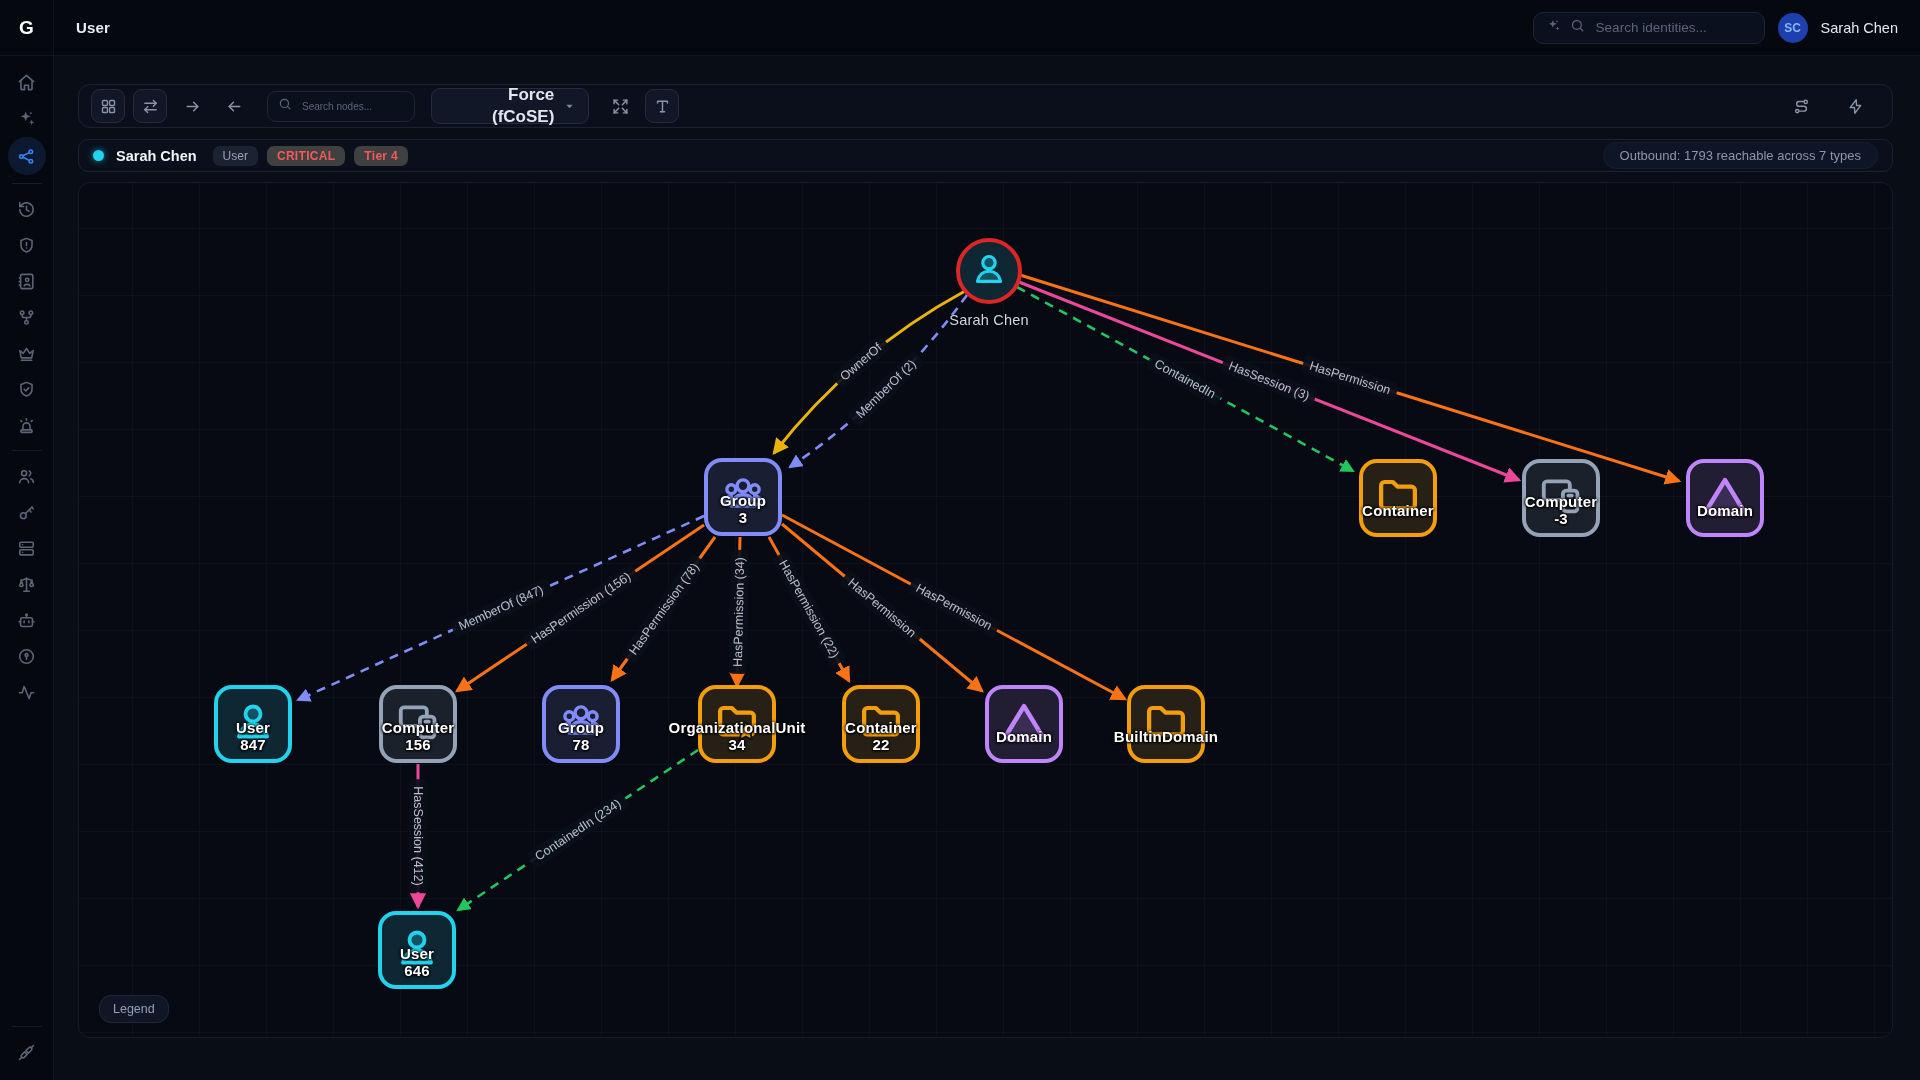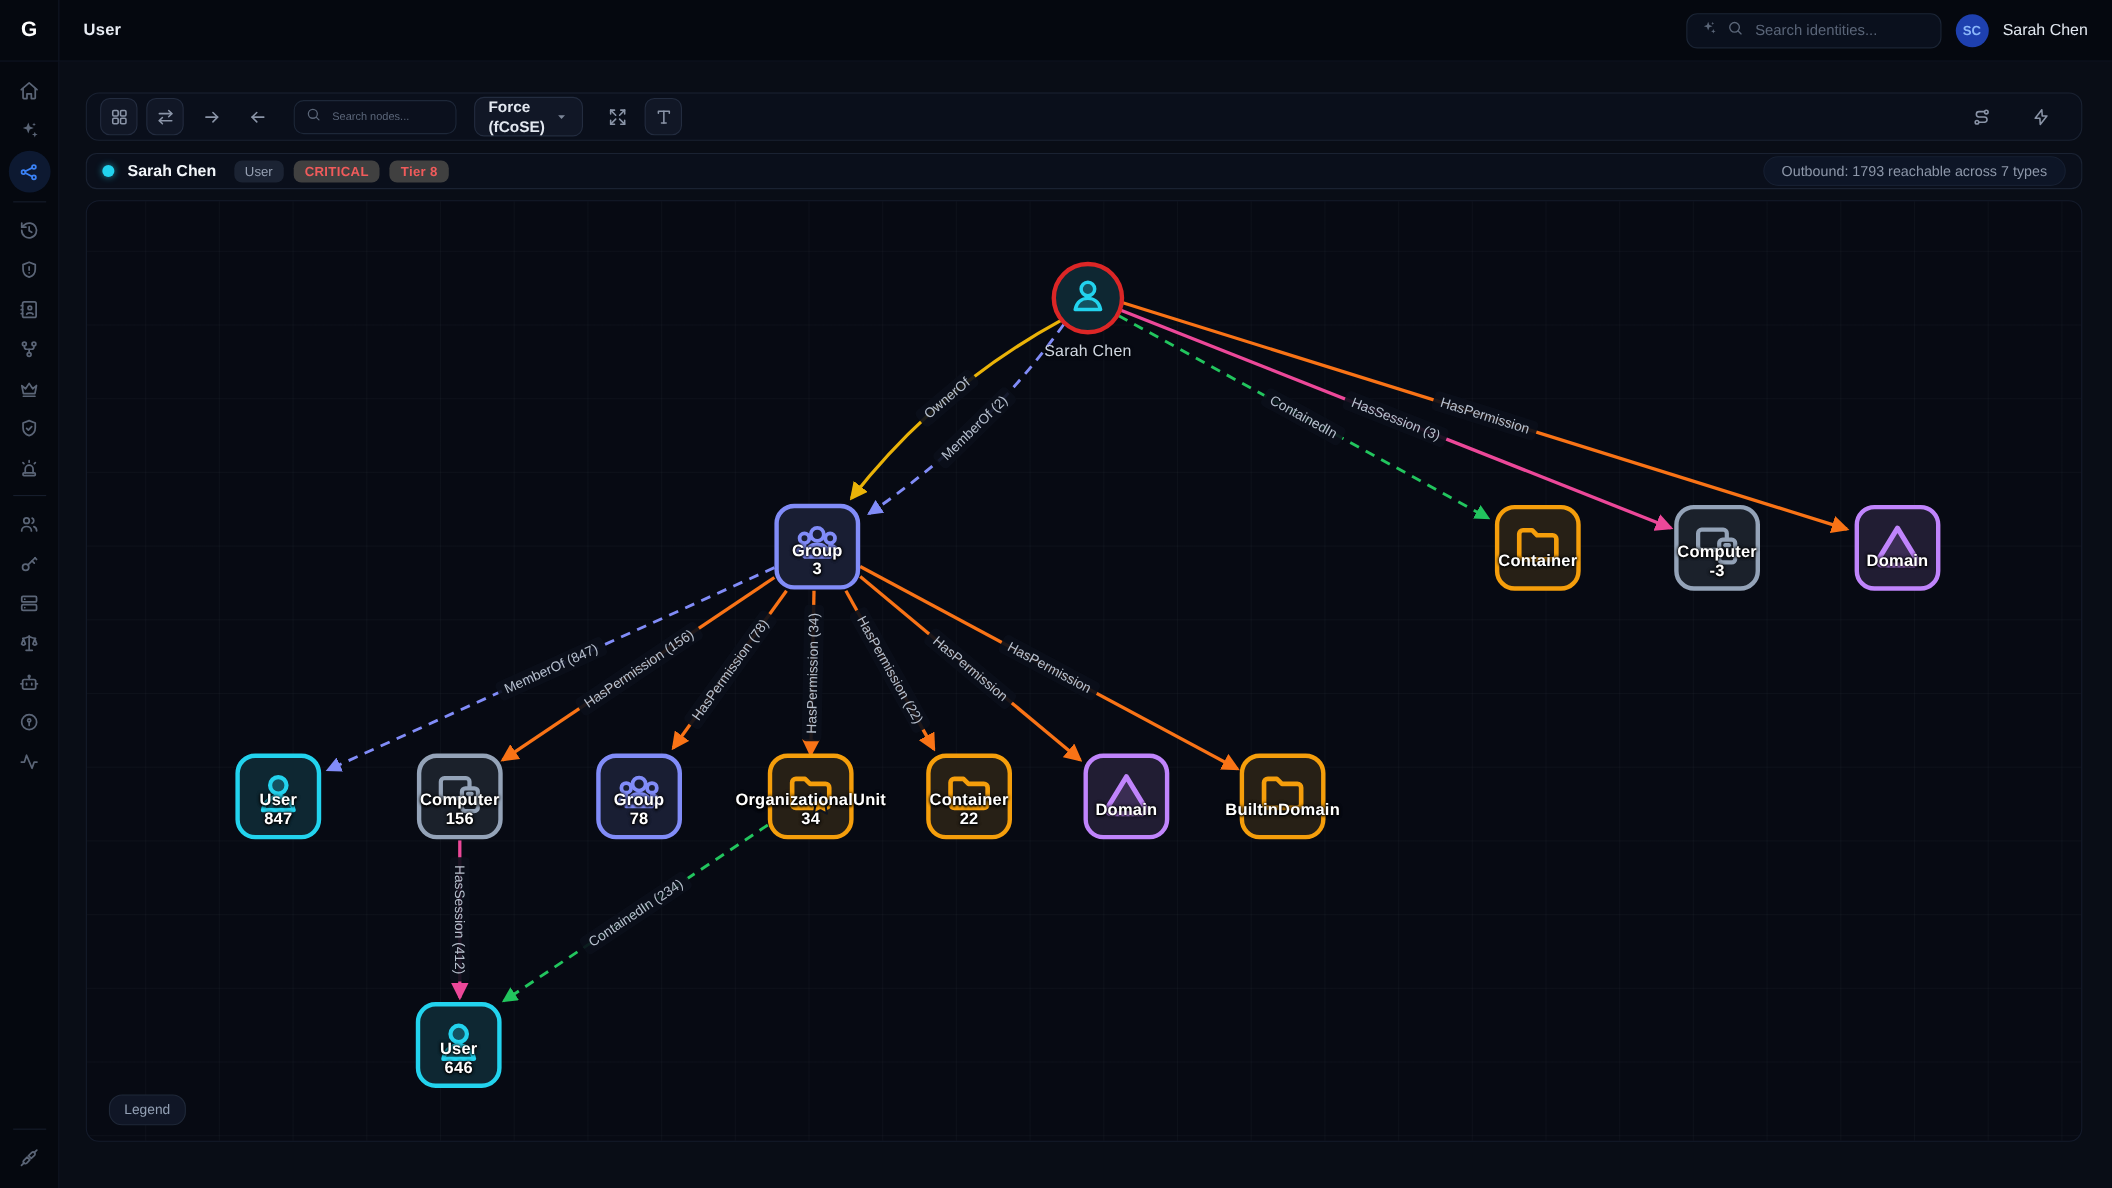--- a/index.html
+++ b/index.html
@@ -43,21 +43,21 @@
   .tb-btn { width:34px; height:34px; display:flex; align-items:center; justify-content:center;
     border-radius:9px; color:#8a94a7; background:transparent; border:1px solid transparent; cursor:pointer; padding:0; }
   .tb-btn.boxed { background:#111726; border-color:#232c3f; }
   .tb-btn svg { width:17px; height:17px; }
   .tb-search { display:flex; align-items:center; gap:8px; width:148px; height:31px; border-radius:9px;
     border:1px solid #1d2738; background:#0b101d; padding:0 10px; color:#5b6678; margin-left:8px; }
   .tb-search input { flex:1; min-width:0; background:transparent; border:none; outline:none;
     color:#cbd5e1; font-size:10px; font-family:inherit; }
   .layout-btn { display:flex; align-items:center; gap:9px; height:36px; padding:0 12px; border-radius:9px;
     background:#111726; border:1px solid #232c3f; color:#e5e9f0; cursor:pointer; margin-left:8px; }
-  .layout-label { font-size:14px; font-weight:700; line-height:1.3; text-align:left; color:#e2e7ef; }
+  .layout-label { font-size:17px; font-weight:700; line-height:1.3; text-align:right; color:#e2e7ef;margin-left:48px; }
   .layout-btn .chev { color:#7d8798; display:flex; }
   .layout-btn .chev svg { width:13px; height:13px; }
   .toolbar-right { margin-left:auto; display:flex; gap:20px; padding-right:8px; }
   
   .infobar { position:absolute; left:78px; top:139px; width:1815px; height:33px; background:#0a0f1b;
     border:1px solid #1a2232; border-radius:10px; display:flex; align-items:center; gap:12px;
     padding:0 14px; z-index:5; }
   .info-dot { width:11px; height:11px; border-radius:50%; background:#22d3ee; box-shadow:0 0 7px rgba(34,211,238,.65); }
   .info-name { font-size:14.5px; font-weight:700; color:#f1f5f9; margin-right:4px; }
   .badge { font-size:12px; padding:3px 10px; border-radius:7px; font-weight:500; }
@@ -334,21 +334,21 @@
       </button>
     </div>
 </div>
 
 <div class="infobar">
   <span class="info-dot"></span>
   <span class="info-name">Sarah Chen</span>
   <div id="badges" style="display:flex;gap:9px;align-items:center;">
       <span class="badge neutral">User</span>
       <span class="badge critical">CRITICAL</span>
-      <span class="badge critical">Tier 8</span>
+      <span class="badge critical">Tier 4</span>
     </div>
   <span class="outbound-pill">Outbound: 1793 reachable across 7 types</span>
 </div>
 
 <div class="canvas" id="canvas">
     <svg width="1815" height="856" class="edges-layer">
       <defs>
         <marker id="arw0" viewBox="0 0 10 10" refX="8.5" refY="5" markerWidth="5.4" markerHeight="5.4" orient="auto">
           <path d="M0 0 L10 5 L0 10 z" fill="#eab308"></path>
         </marker>

